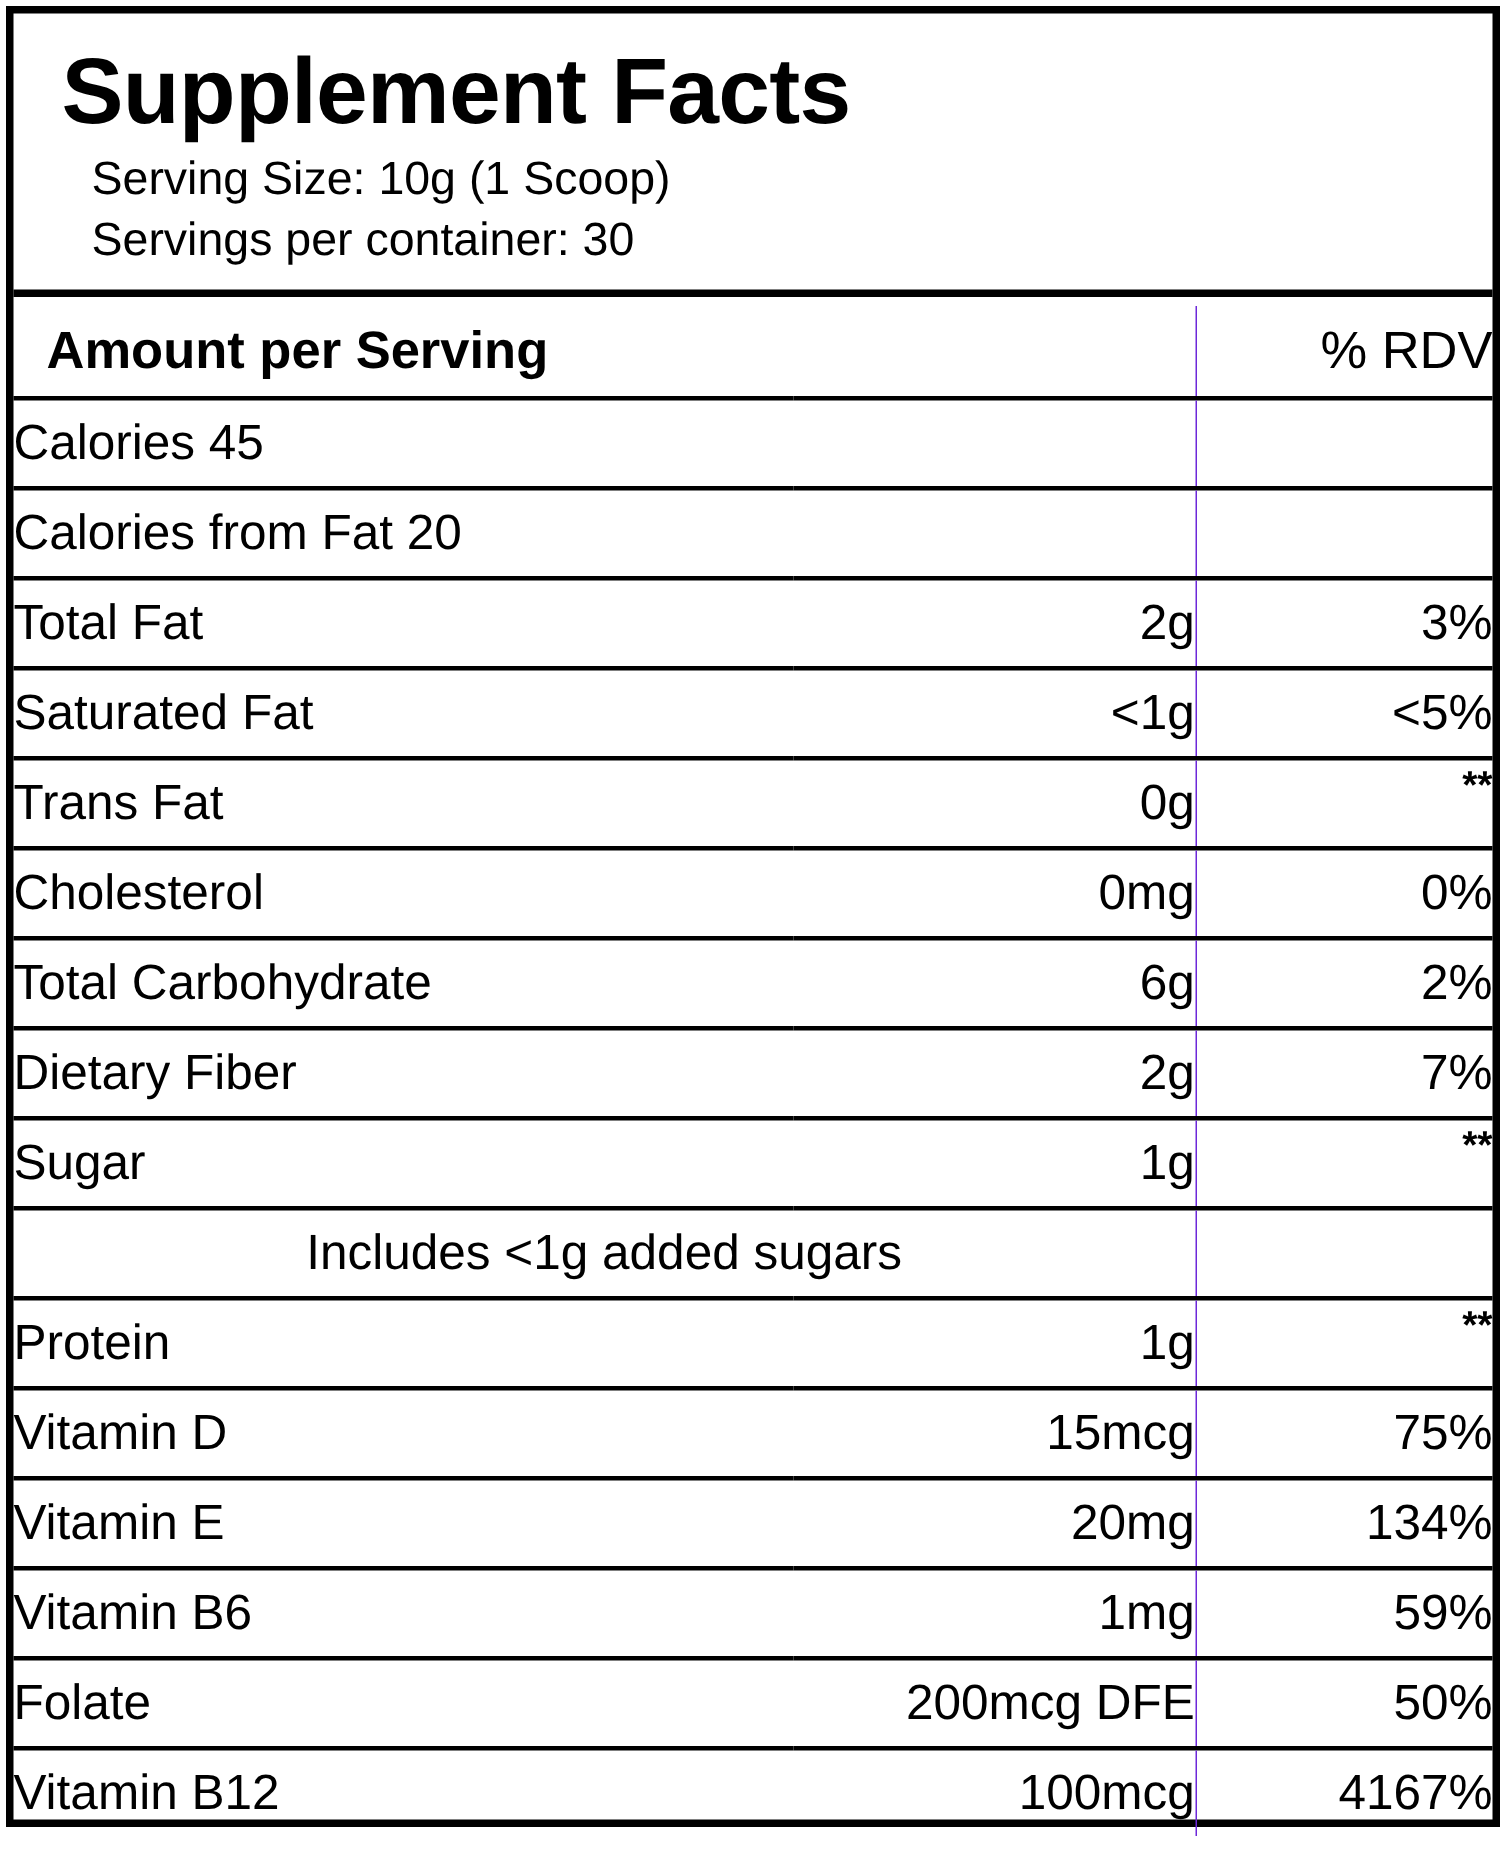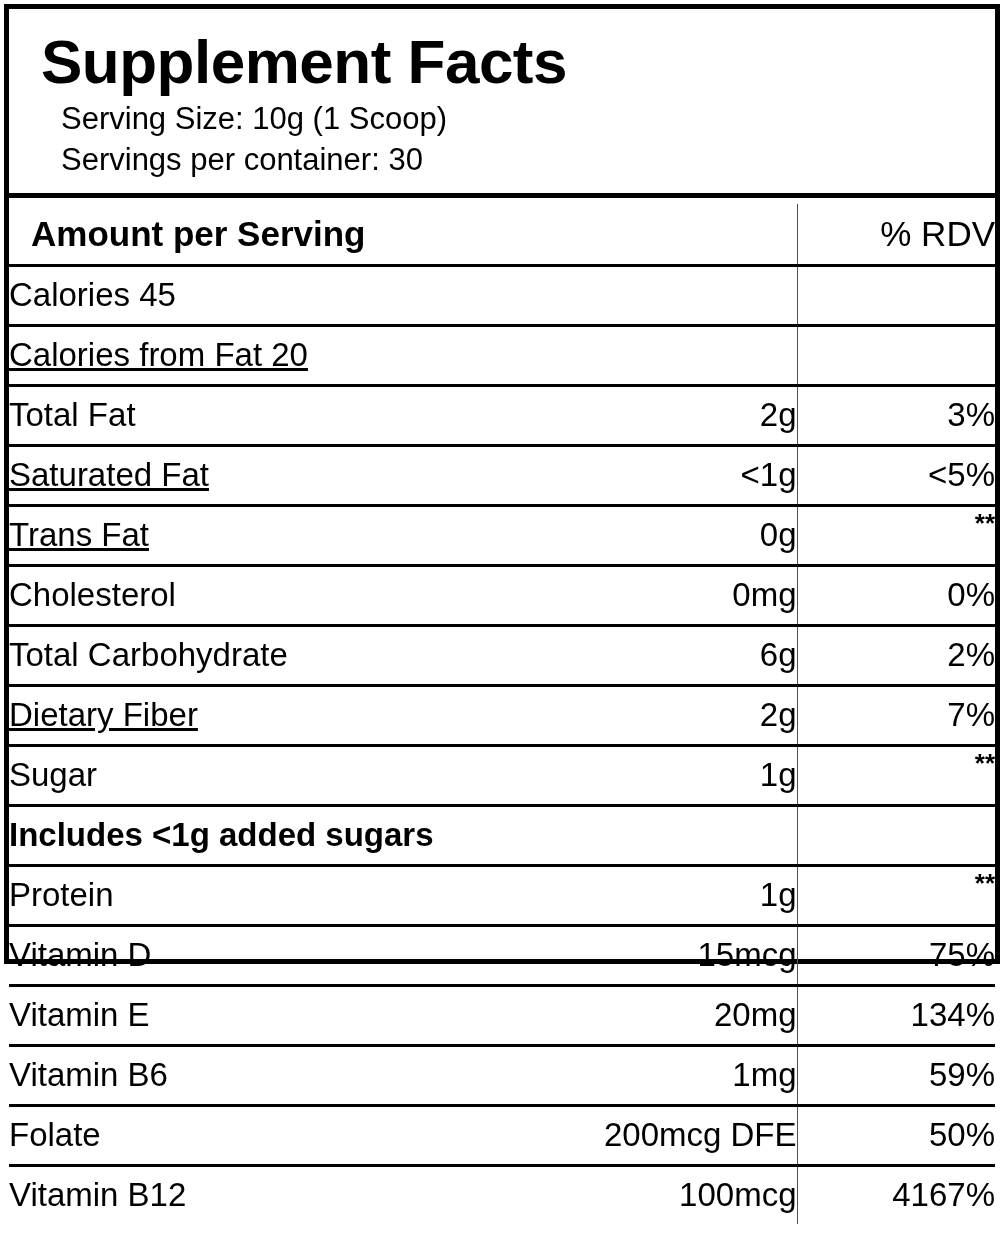--- a/index.html
+++ b/index.html
@@ -13,21 +13,21 @@
     font-family: "Liberation Sans", sans-serif;
     color: #000000;
     -webkit-font-smoothing: antialiased;
   }
 
   .panel {
     position: absolute;
     left: 4px;
     top: 4px;
     width: 996px;
-    height: 960px;
+    height: 1214px;
     box-sizing: border-box;
     border: 5px solid #000000;
     background: #ffffff;
   }
 
   
   .header {
     padding: 10px 0 6px 0;
   }
   .title {
@@ -93,25 +93,25 @@
   }
   tr.head td.name {
     font-weight: bold;
     font-size: 35px;
     padding-left: 22px;
   }
   tr.head td.rdv {
     font-size: 35px;
   }
 
-  .indent-1 { padding-left: 40px; text-decoration: underline; }
+  .indent-1 { padding-left: 40px; }
 
   .full-span {
+    text-align: center;
     font-size: 33px;
-    font-weight: bold;
   }
 
   .stars {
     font-size: 26px;
     font-weight: bold;
     vertical-align: super;
     line-height: 1;
     position: relative;
     top: -4px;
   }

